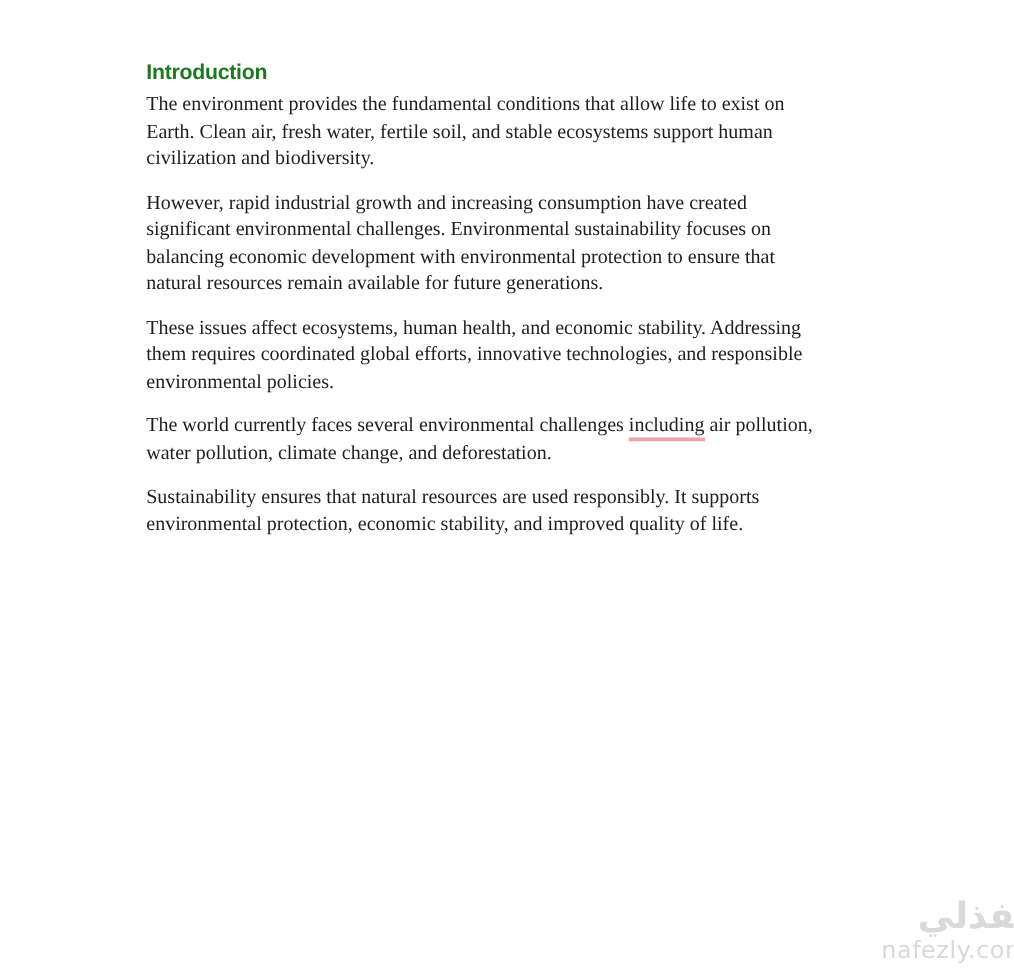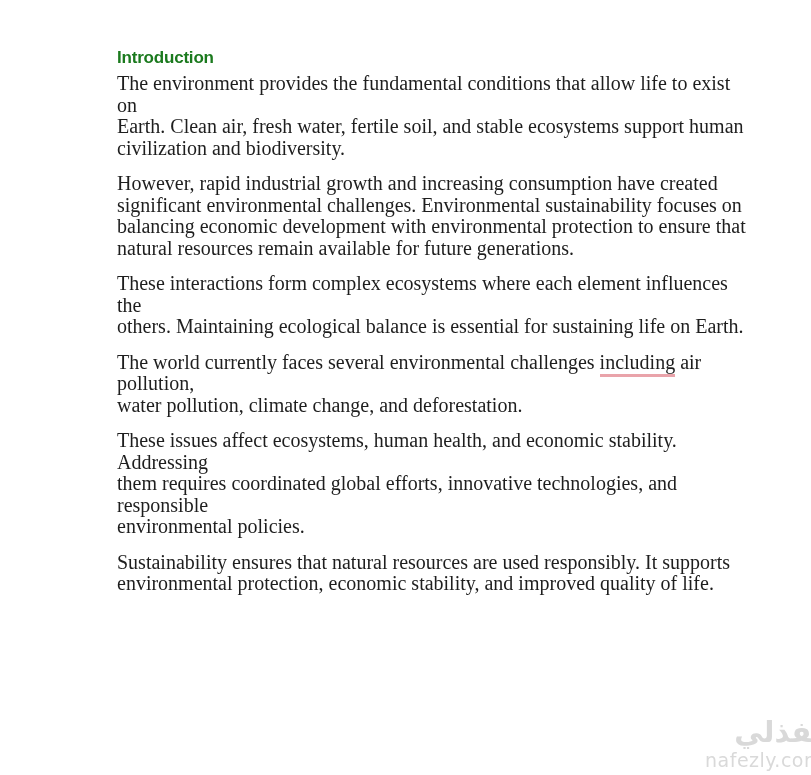--- a/index.html
+++ b/index.html
@@ -26,21 +26,21 @@
     font-weight: 700;
     font-size: 17px;
     line-height: 19px;
     letter-spacing: -0.2px;
     color: var(--heading-color, #1b7a1e);
     margin: 34px 0 6px 0;
   }
   .sec:first-child .h { margin-top: 0; }
   .para {
     font-family: "Liberation Serif", serif;
-    font-size: 20px;
+    font-size: 16px;
     line-height: 21.5px;
     color: var(--body-color, #1e1e1e);
     margin: 0 0 14px 0;
     white-space: pre-line;
   }
   .grammar-underline {
     border-bottom: 3px solid var(--grammar-underline-color, #e9a3aa);
     padding-bottom: 1px;
   }
   .watermark {
@@ -78,30 +78,28 @@
       <p class="para">The environment provides the fundamental conditions that allow life to exist on
 Earth. Clean air, fresh water, fertile soil, and stable ecosystems support human
 civilization and biodiversity.</p>
       <p class="para">However, rapid industrial growth and increasing consumption have created
 significant environmental challenges. Environmental sustainability focuses on
 balancing economic development with environmental protection to ensure that
 natural resources remain available for future generations.</p>
     </section>
 
     <section class="sec">
-      <p class="para">These interactions form complex ecosystems where each element influences the
-others. Maintaining ecological balance is essential for sustaining life on Earth.</p>
     </section>
 
     <section class="sec">
-      <p class="para"><span>The world currently faces several environmental challenges </span><span class="grammar-underline">including</span><span> air pollution,
-water pollution, climate change, and deforestation.</span></p>
       <p class="para">These issues affect ecosystems, human health, and economic stability. Addressing
 them requires coordinated global efforts, innovative technologies, and responsible
 environmental policies.</p>
+      <p class="para"><span>The world currently faces several environmental challenges </span><span class="grammar-underline">including</span><span> air pollution,
+water pollution, climate change, and deforestation.</span></p>
     </section>
 
     <section class="sec">
       <p class="para">Sustainability ensures that natural resources are used responsibly. It supports
 environmental protection, economic stability, and improved quality of life.</p>
     </section>
 
   </main>
 
   <div class="watermark">

